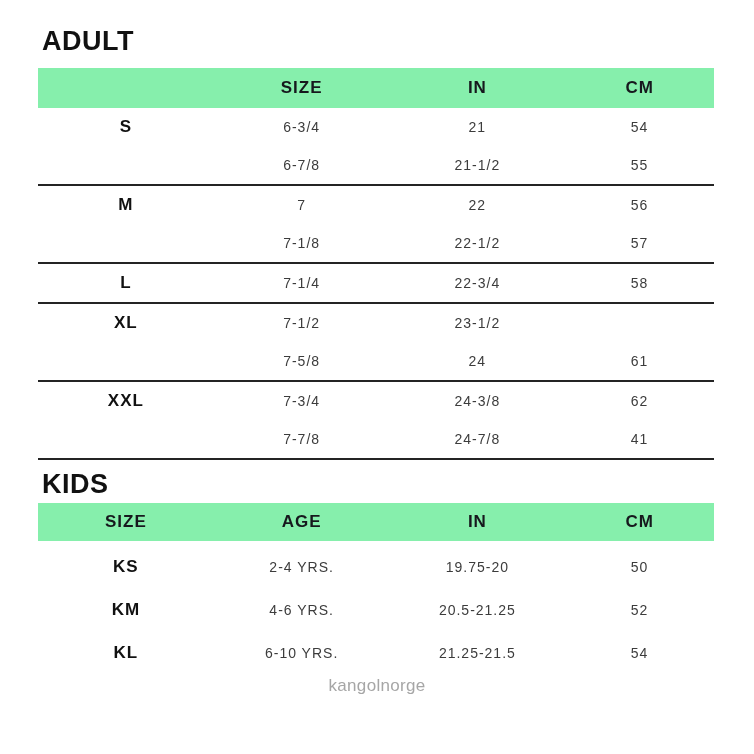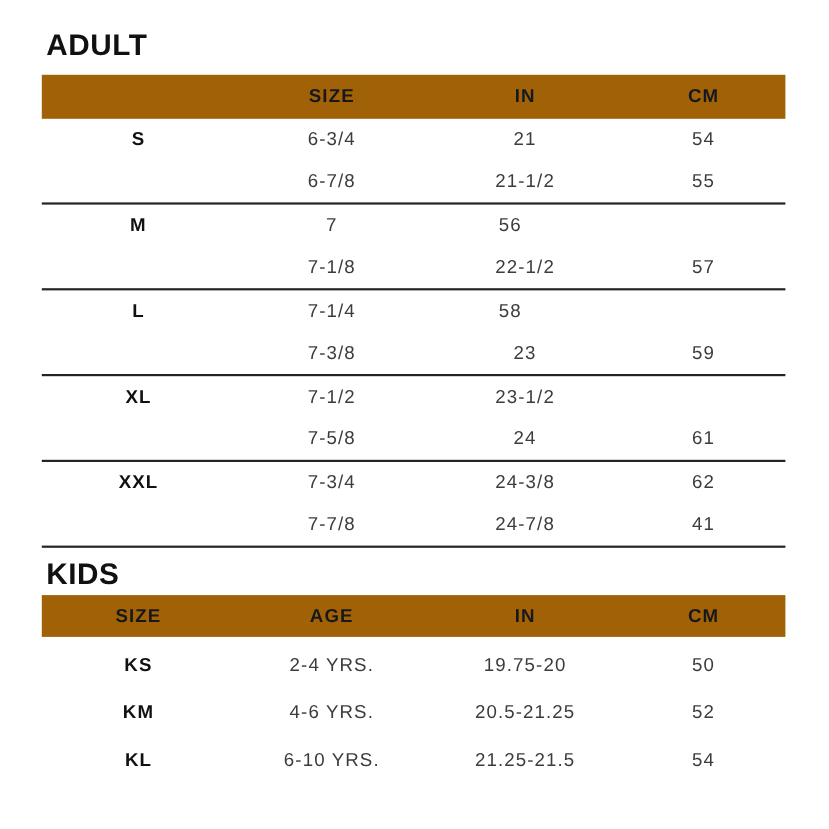--- a/index.html
+++ b/index.html
@@ -25,21 +25,21 @@
     letter-spacing: 0.5px;
     color: #111111;
   }
   .size-table { width: 676px; }
 
   
   .thead {
     display: flex;
     align-items: center;
     height: 40px;
-    background: #a16207;
+    background: #86efac;
     margin-top: 13px;
   }
   .th {
     font-size: 17px;
     font-weight: 700;
     letter-spacing: 1px;
     color: #16181d;
     text-align: center;
   }
   .c1 { width: 26%; }
@@ -49,21 +49,21 @@
 
   
   .group { border-bottom: 2px solid #242424; }
   .row {
     display: flex;
     align-items: center;
     height: 38px;
   }
   .cell {
     text-align: center;
-    font-size: 17px;
+    font-size: 14px;
     font-weight: 300;
     letter-spacing: 1px;
     color: #3c3c3c;
   }
   .row-label {
     text-align: center;
     font-size: 17px;
     font-weight: 700;
     letter-spacing: 1px;
     color: #111111;
@@ -114,41 +114,37 @@
         <div class="cell c2">6-7/8</div>
         <div class="cell c3">21-1/2</div>
         <div class="cell c4">55</div>
       </div>
     </div>
 
     <div class="group">
       <div class="row">
         <div class="row-label c1">M</div>
         <div class="cell c2">7</div>
+        <div class="cell c3">22</div>
         <div class="cell c4">56</div>
       </div>
       <div class="row">
         <div class="row-label c1"></div>
         <div class="cell c2">7-1/8</div>
         <div class="cell c3">22-1/2</div>
         <div class="cell c4">57</div>
       </div>
     </div>
 
     <div class="group">
       <div class="row">
         <div class="row-label c1">L</div>
         <div class="cell c2">7-1/4</div>
+        <div class="cell c3">22-3/4</div>
         <div class="cell c4">58</div>
-      </div>
-      <div class="row">
-        <div class="row-label c1"></div>
-        <div class="cell c2">7-3/8</div>
-        <div class="cell c3">23</div>
-        <div class="cell c4">59</div>
       </div>
     </div>
 
     <div class="group">
       <div class="row">
         <div class="row-label c1">XL</div>
         <div class="cell c2">7-1/2</div>
         <div class="cell c3">23-1/2</div>
       </div>
       <div class="row">
@@ -200,14 +196,17 @@
       </div>
       <div class="row kids-row">
         <div class="row-label c1">KL</div>
         <div class="cell c2">6-10 YRS.</div>
         <div class="cell c3">21.25-21.5</div>
         <div class="cell c4">54</div>
       </div>
     </div>
   </div>
 
+  <div class="footer">
+    <span class="brand">kangolnorge</span>
+  </div>
 
 </div>
 
 </body></html>

